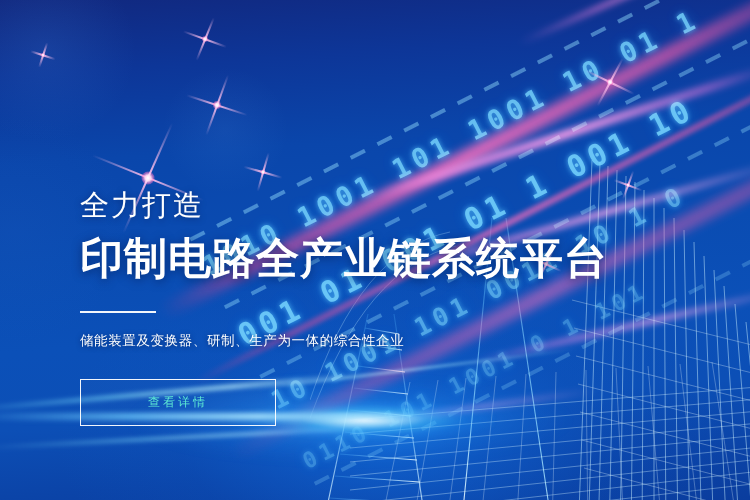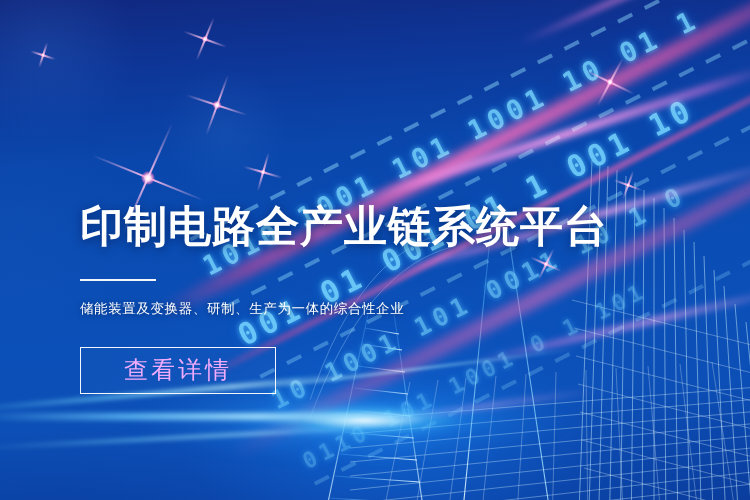--- a/index.html
+++ b/index.html
@@ -241,22 +241,22 @@
   }
   .cta {
     display: flex;
     align-items: center;
     justify-content: center;
     margin-top: 26px;
     width: 196px;
     height: 47px;
     border: 1.6px solid rgba(255,255,255,0.95);
     background: rgba(255,255,255,0.02);
-    color: #f0abfc;
-    font-size: 24px;
+    color: #5eead4;
+    font-size: 12px;
     letter-spacing: 3px;
     cursor: pointer;
     user-select: none;
   }
 </style>
 </head>
 <body>
 
 <div class="banner" data-name="hero-banner">
 
@@ -461,20 +461,21 @@
   <div class="star" data-name="star-sparkle-icon" style="left:30px; top:42px; width:26px; height:26px; --a1:18deg; --a2:-72deg;">
     <span class="star-core" style="width:4px;height:4px;"></span>
   </div>
   <style>
     .star::before, .star::after { width: 100%; height: 1.6px; }
     .star[style*="120px"]::before, .star[style*="120px"]::after { height: 2.2px; }
   </style>
 
   <div class="content" data-name="hero-content">
 
+    <div class="eyebrow" data-name="hero-eyebrow">全力打造</div>
 
     <h1 class="headline" data-name="page-title">印制电路全产业链系统平台</h1>
 
     <div class="divider" data-name="title-divider"></div>
 
     <div class="desc" data-name="hero-description">
       <div class="desc-line" data-name="description-line-2">储能装置及变换器、研制、生产为一体的综合性企业</div>
     </div>
 
     <div class="cta" data-name="view-details-button">查看详情</div>

